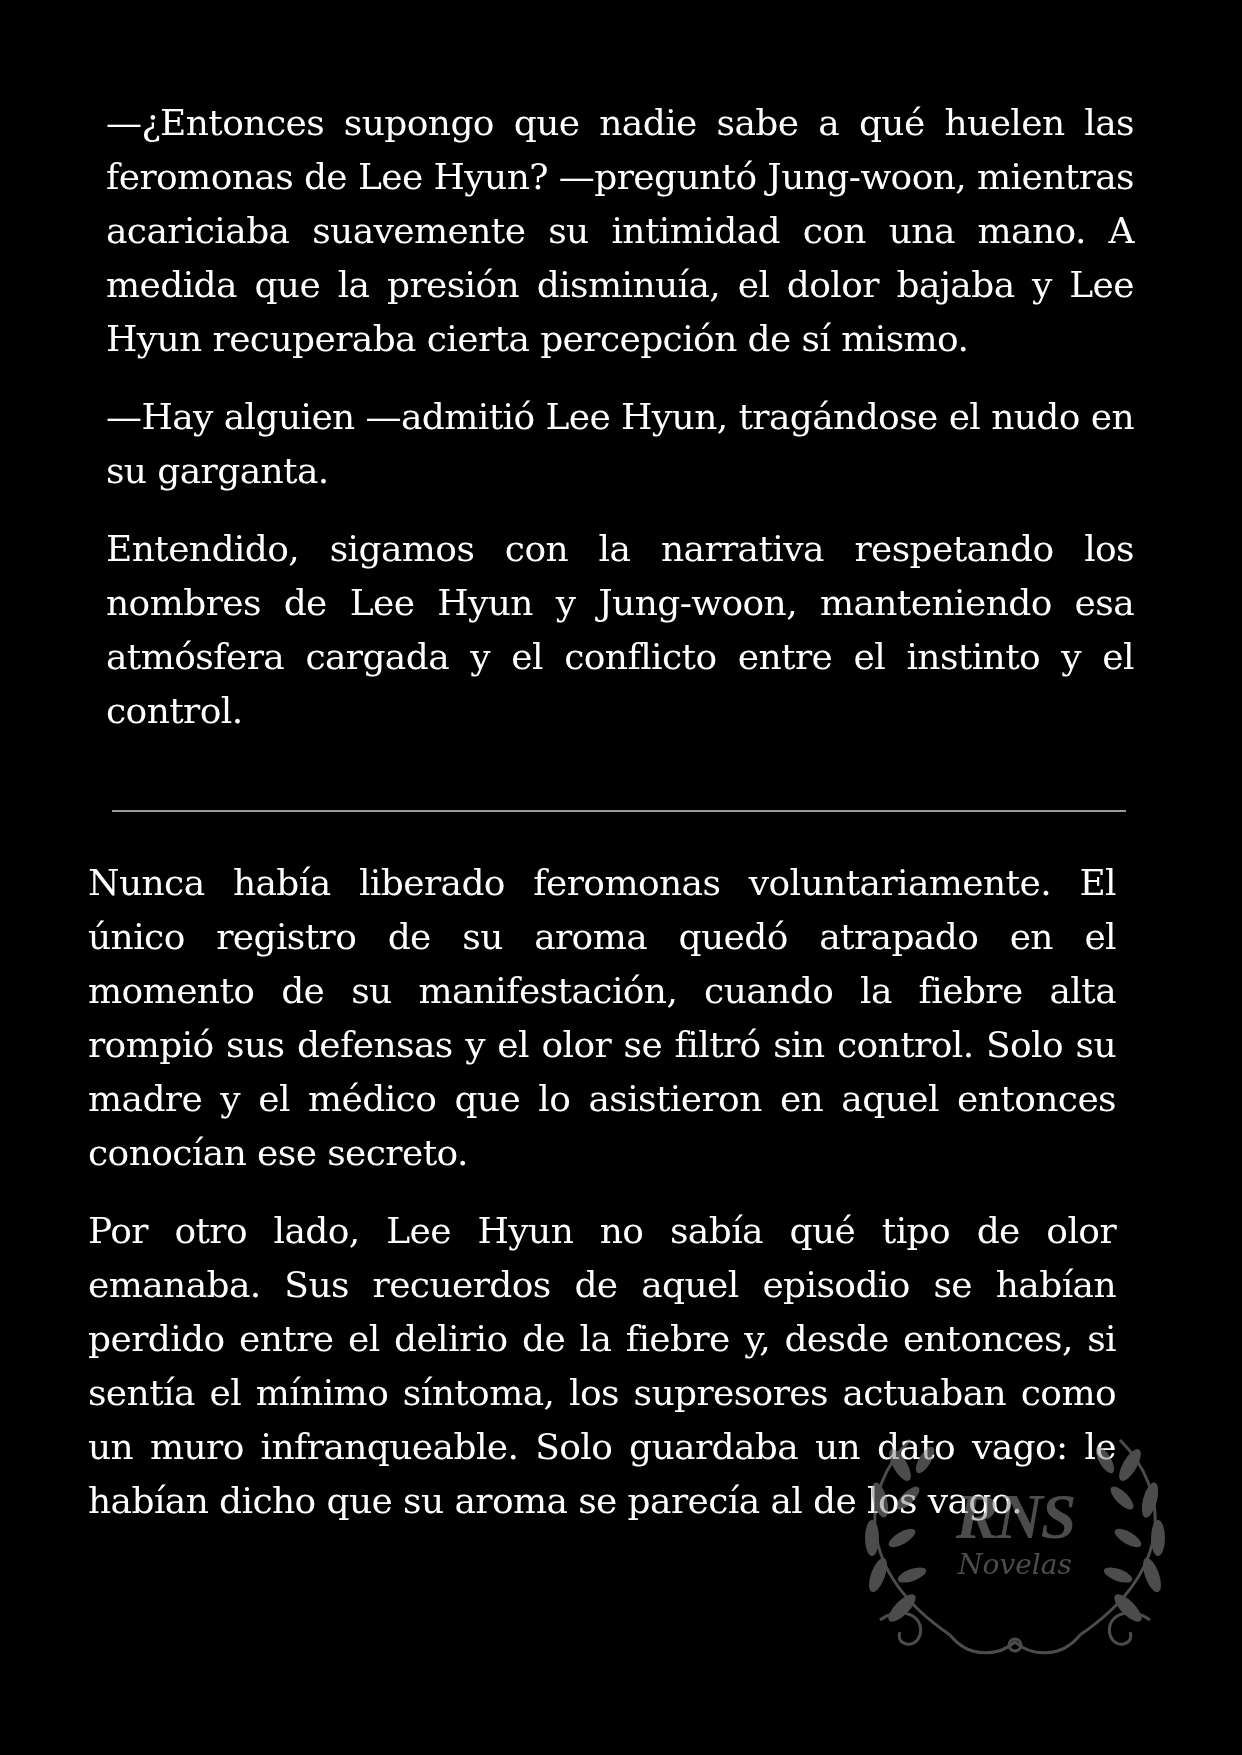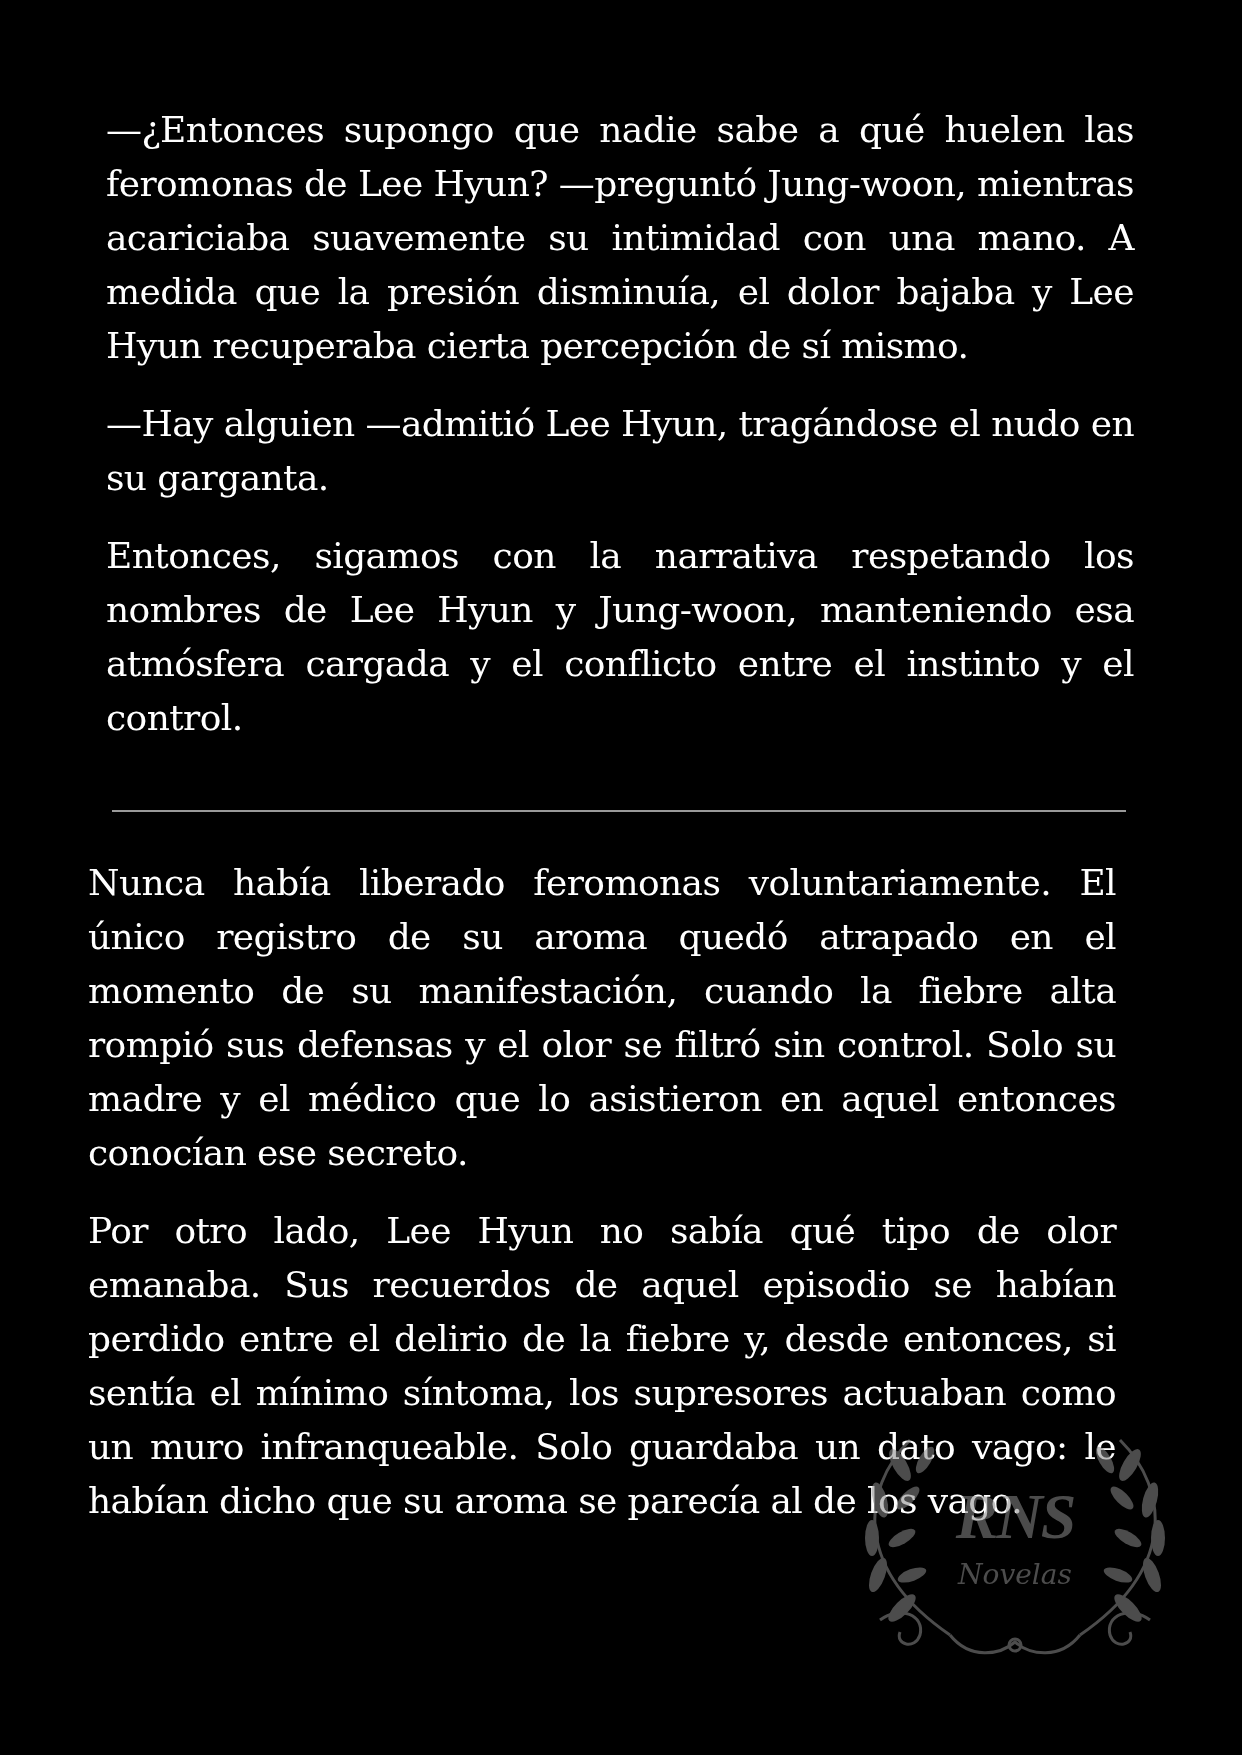--- a/index.html
+++ b/index.html
@@ -13,21 +13,20 @@
       position: relative;
       overflow: hidden;
       color: #ffffff;
       font-family: "DejaVu Serif", "Liberation Serif", serif;
     }
     .page {
       position: absolute;
       left: 106px;
       top: 96px;
       width: 1028px;
-      margin-top: 7px;
     }
     .para {
       margin: 0 0 24px 0;
       font-size: 36px;
       line-height: 54px;
       text-align: justify;
       letter-spacing: -0.6px;
       word-spacing: 0px;
     }
     .para b {
@@ -65,21 +64,21 @@
       font-family: Liberation Serif, serif;
       font-style: italic;
       font-weight: bold;
       font-size: 64px;
       color: #8a8a8a;
       letter-spacing: -2px;
     }
     .watermark .sub {
       position: absolute;
       left: 0;
-      top: 138px;
+      top: 128px;
       width: 350px;
       text-align: center;
       font-family: "DejaVu Serif", "Liberation Serif", serif;
       font-style: italic;
       font-size: 28px;
       color: #8a8a8a;
     }
     .watermark svg {
       position: absolute;
       left: 0;
@@ -90,21 +89,21 @@
 <body>
 
 <div class="page">
   <p class="para">
     <span>—¿Entonces supongo que nadie sabe a qué huelen las feromonas de Lee Hyun? —preguntó Jung-woon, mientras acariciaba suavemente su intimidad con una mano. A medida que la presión disminuía, el dolor bajaba y Lee Hyun recuperaba cierta percepción de sí mismo.</span>
   </p>
   <p class="para">
     <span>—Hay alguien —admitió Lee Hyun, tragándose el nudo en su garganta.</span>
   </p>
   <p class="para">
-    <span>Entonces, sigamos con la narrativa respetando los nombres de </span><b>Lee Hyun</b><span> y </span><b>Jung-woon</b><span>, manteniendo esa atmósfera cargada y el conflicto entre el instinto y el control.</span>
+    <span>Entendido, sigamos con la narrativa respetando los nombres de </span><b>Lee Hyun</b><span> y </span><b>Jung-woon</b><span>, manteniendo esa atmósfera cargada y el conflicto entre el instinto y el control.</span>
   </p>
 </div>
 
 <div class="divider"></div>
 
 <div class="page2">
   <p class="para">
     <span>Nunca había liberado feromonas voluntariamente. El único registro de su aroma quedó atrapado en el momento de su manifestación, cuando la fiebre alta rompió sus defensas y el olor se filtró sin control. Solo su madre y el médico que lo asistieron en aquel entonces conocían ese secreto.</span>
   </p>
   <p class="para">

